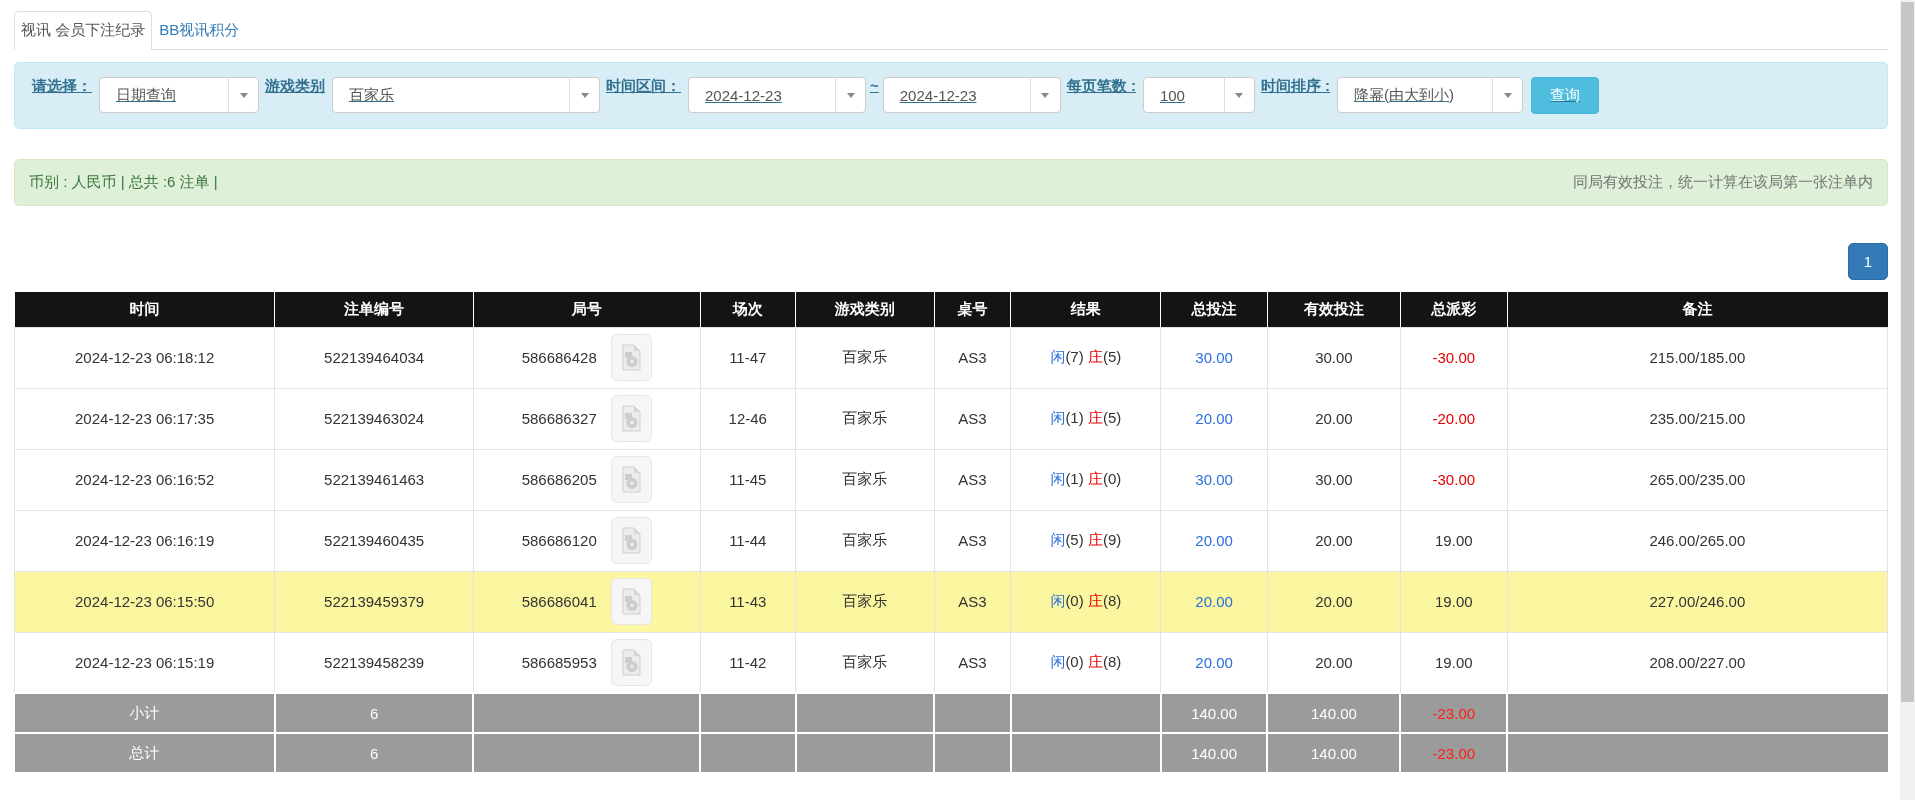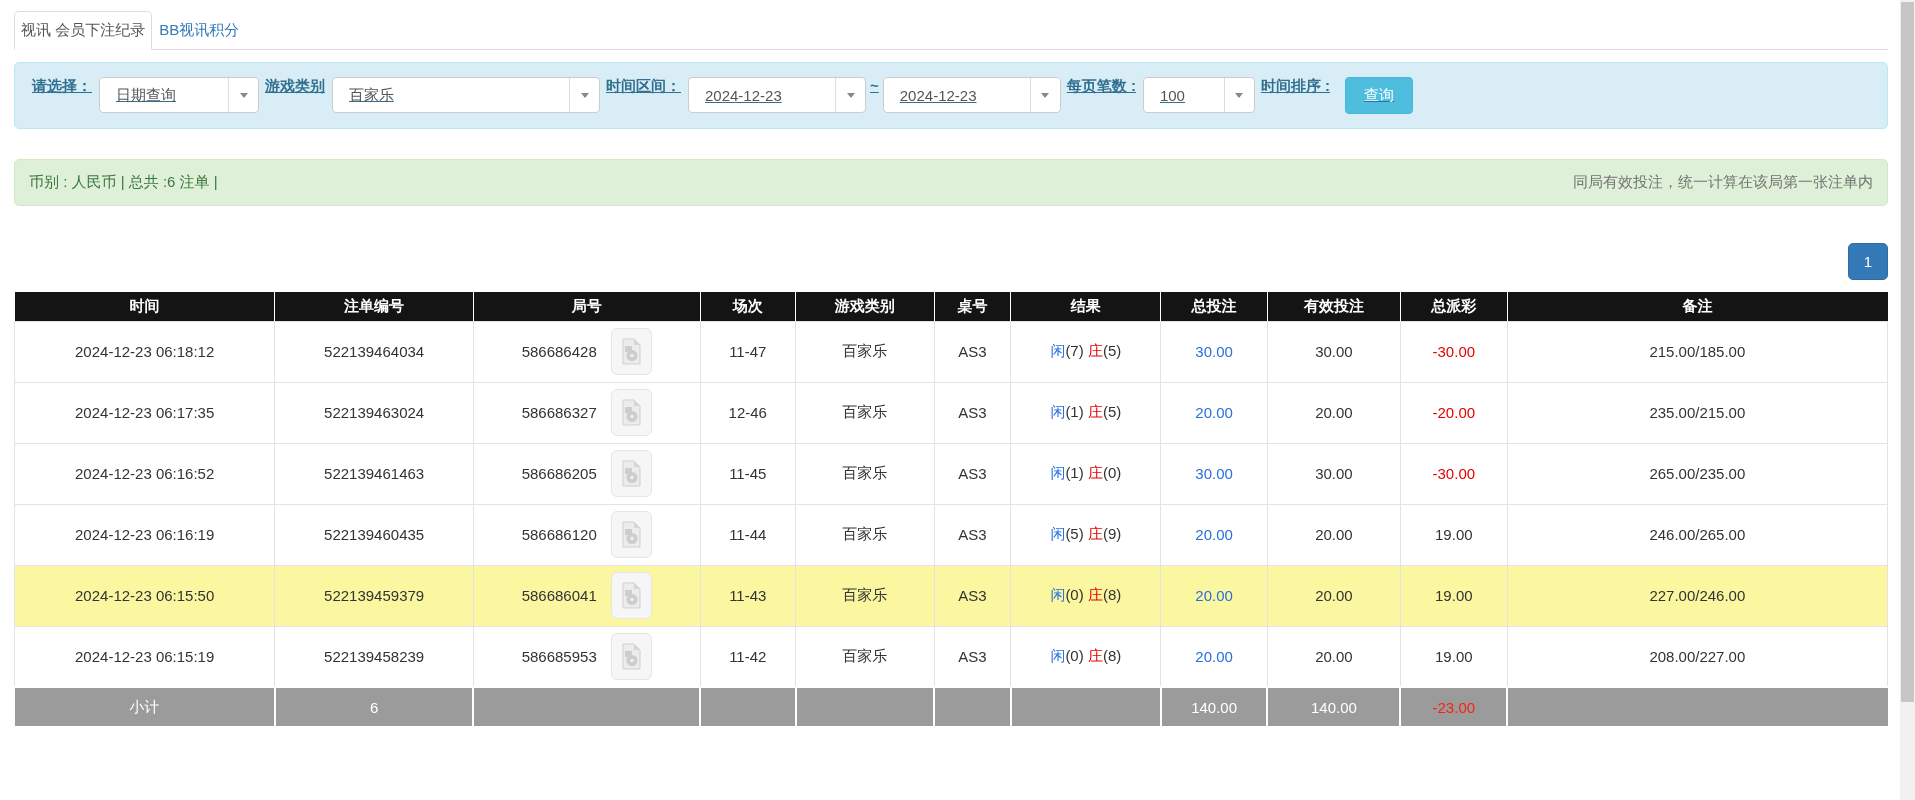--- a/index.html
+++ b/index.html
@@ -34,21 +34,21 @@
   .summary .left { color:#3c763d; }
   .summary .right { color:#737373; }
 
   
   .pagerow { display:flex; justify-content:flex-end; margin-top:37px; margin-bottom:12px; }
   .pagebtn { min-width:40px; height:37px; background:#337ab7; color:#fff; border:1px solid #2e6da4;
     border-radius:5px; font-size:15px; cursor:pointer; font-family:inherit; }
 
   
   table { width:100%; border-collapse:collapse; table-layout:fixed; }
-  thead th { background:#141414; color:#fff; font-weight:bold; height:29px; font-size:15px;
+  thead th { background:#141414; color:#fff; font-weight:bold; height:35px; font-size:15px;
     border-left:1px solid #fff; }
   thead th:first-child { border-left:none; }
   tbody td { border:1px solid #e3e3e3; height:61px; text-align:center; font-size:15px; color:#333;
     background:#fff; }
   tr.hl td { background:#fbf7a0; }
   tfoot td { background:#9b9b9b; color:#fff; border:2px solid #fff; height:40px; text-align:center;
     font-size:15px; }
   tfoot td:first-child { border-left:none; } tfoot td:last-child { border-right:none; }
   .roundwrap { display:inline-flex; align-items:center; gap:14px; }
   .vbtn { width:41px; height:47px; border-radius:6px; background:#f6f6f6; border:1px solid #e6e6e6;
@@ -102,20 +102,26 @@
         </span>
     </div>
     <span class="flabel">每页笔数 :</span>
     <div class="sel w-size">
       <span class="val">100</span>
       <span class="caretbox">
           <span class="tri"></span>
         </span>
     </div>
     <span class="flabel">时间排序 :</span>
+    <div class="sel w-sort">
+      <span class="val">降幂(由大到小)</span>
+      <span class="caretbox">
+          <span class="tri"></span>
+        </span>
+    </div>
     <button class="search-btn">查询</button>
   </div>
 
   <div class="summary">
     <span class="left">币别 : 人民币 | 总共 :6 注单 |</span>
     <span class="right">同局有效投注，统一计算在该局第一张注单内</span>
   </div>
 
   <div class="pagerow">
     <button class="pagebtn">1</button>
@@ -303,20 +309,33 @@
           <td></td>
           <td></td>
           <td></td>
           <td></td>
           <td></td>
           <td>140.00</td>
           <td>140.00</td>
           <td class="neg">-23.00</td>
           <td></td>
         </tr>
+        <tr>
+          <td>总计</td>
+          <td>6</td>
+          <td></td>
+          <td></td>
+          <td></td>
+          <td></td>
+          <td></td>
+          <td>140.00</td>
+          <td>140.00</td>
+          <td class="neg">-23.00</td>
+          <td></td>
+        </tr>
       </tfoot>
   </table>
 
 </div>
 
 <div class="vscroll">
   <div class="vthumb"></div>
 </div>
 
 </body></html>

